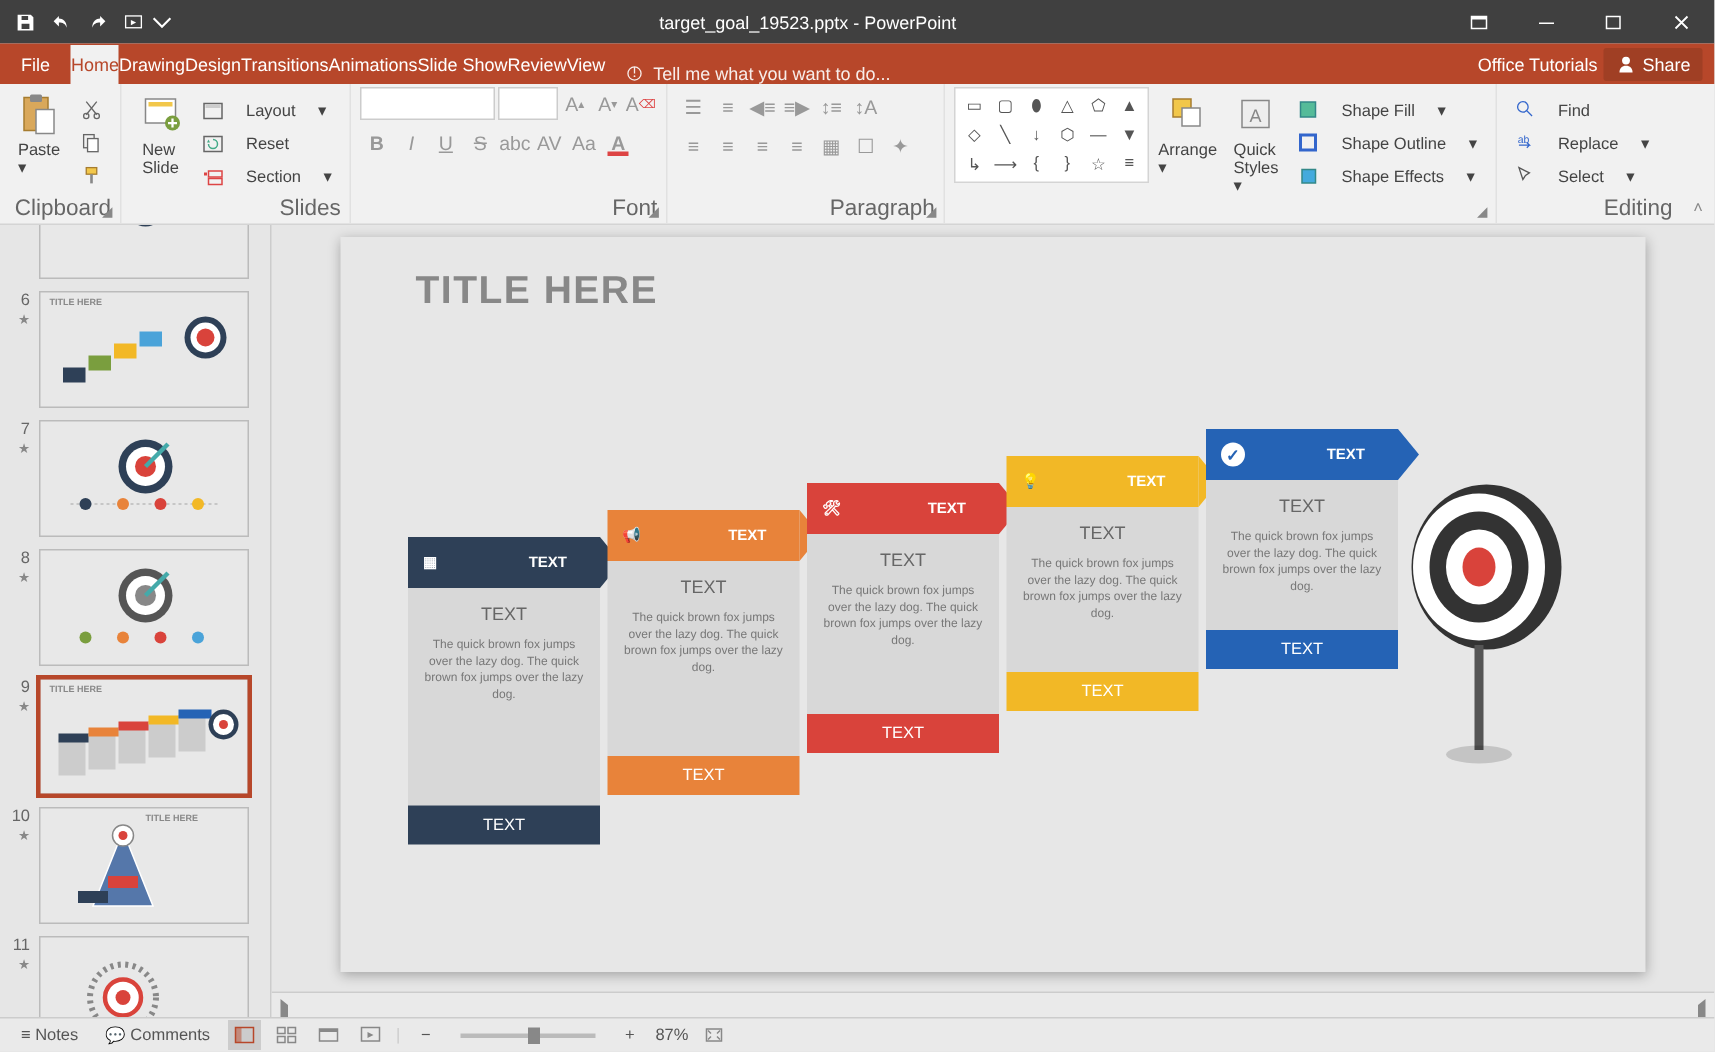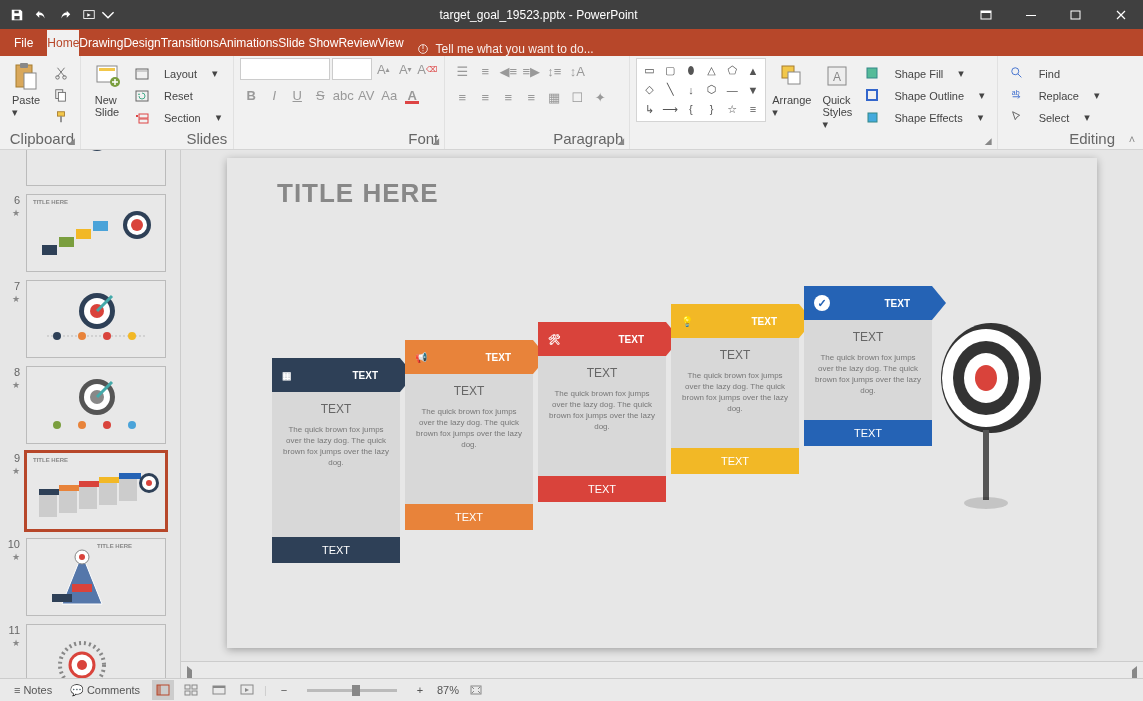--- a/index.html
+++ b/index.html
@@ -157,20 +157,30 @@
   <div class="mtab">Slide Show</div>
   <div class="mtab">Review</div>
   <div class="mtab">View</div>
   <div class="tellme">
     <svg width="14" height="14" viewBox="0 0 16 16">
         <circle cx="8" cy="8" r="5" fill="none" stroke="#fff"></circle>
         <rect x="7.5" y="3" width="1" height="5" fill="#fff"></rect>
         <circle cx="8" cy="10" r="0.7" fill="#fff"></circle>
       </svg>
     <span>Tell me what you want to do...</span>
+  </div>
+  <div class="rightmenu">
+    <div class="mtab">Office Tutorials</div>
+    <div class="share-btn">
+      <svg width="14" height="14" viewBox="0 0 16 16" fill="#fff">
+          <circle cx="8" cy="5" r="3"></circle>
+          <path d="M3 14c0-3 2-5 5-5s5 2 5 5H3z"></path>
+        </svg>
+      <span>Share</span>
+    </div>
   </div>
 </div>
 
 <div class="ribbon">
 
   <div class="rgroup">
     <div class="rgroup-body">
       <div class="bigbtn">
         <div class="bigbtn-icon">
             <svg width="28" height="30" viewBox="0 0 28 30">

